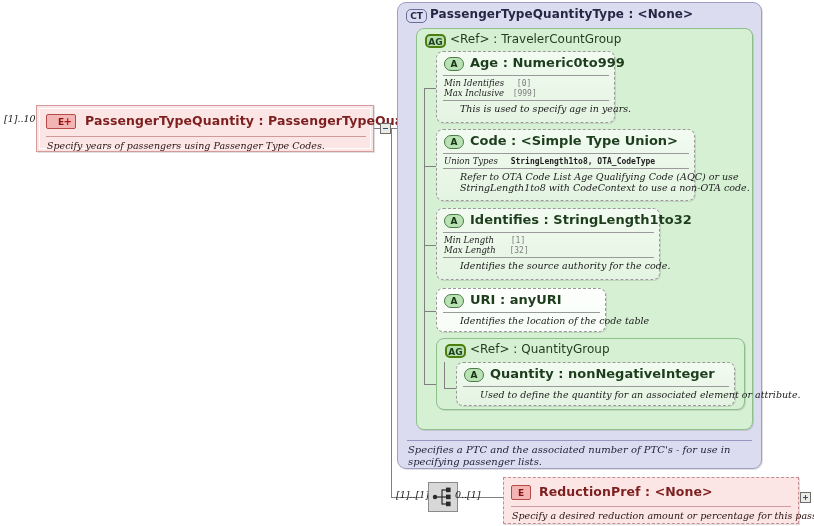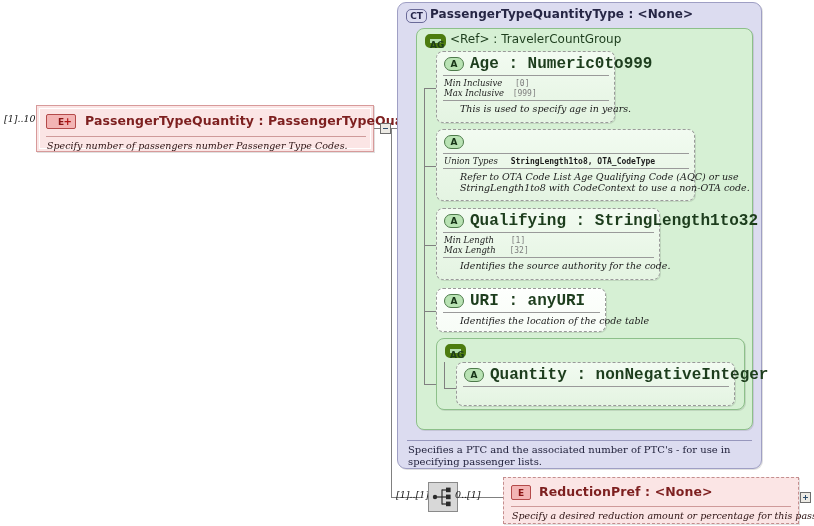--- a/index.html
+++ b/index.html
@@ -74,41 +74,41 @@
     border-radius:4px;
   }
   .badge-ct{
     left:8px;top:6px;width:21px;height:14px;line-height:13px;
     background:#dcdcf0;border:1px solid #6a6a98;color:#26264a;
     border-radius:5px;
   }
   .ct-annot{
     position:absolute;
     font-family:"DejaVu Serif","Liberation Serif",serif;
-    font-size:10px;color:#22223c;
+    font-style:italic;font-size:10px;color:#22223c;
     line-height:12px;
   }
   .ct-sep{position:absolute;height:0;border-top:1px solid #9797bd;}
 
   
   .ag-box{
     position:absolute;
     background:#d6f0d4;
     border:1px solid #8dc08a;
     border-radius:8px;
     box-sizing:border-box;
     box-shadow:1px 1px 0 rgba(0,0,0,.10);
   }
   .ag-title{
     position:absolute;left:33px;top:3px;
     font-size:12px;color:#1d3d1d;white-space:nowrap;
   }
   .badge-ag{
     left:8px;top:5px;width:21px;height:14px;line-height:13px;
-    background:#b5e0b0;border:5px solid #4d7c0f;color:#1d3d1d;
+    background:#b5e0b0;border:2px solid #4d7c0f;color:#1d3d1d;
     border-radius:5px;
   }
 
   
   .attr-box{
     position:absolute;
     background:linear-gradient(180deg,#f2fbf1 0%, #eaf7e8 55%, #e4f4e2 100%);
     border:1px dashed #9a9a9a;
     border-radius:7px;
     box-sizing:border-box;
@@ -118,23 +118,22 @@
     background:linear-gradient(180deg,#fdfffd 0%, #f7fcf6 100%);
   }
   .badge-a{
     left:7px;top:5px;width:20px;height:14px;line-height:13px;
     background:#b9e3b4;border:1px solid #4d7a4a;color:#173417;
     border-radius:7px;
     font-weight:bold;
   }
   .attr-title{
     position:absolute;left:33px;top:3px;
-    font-size:16px;font-weight:bold;color:#1d3d1d;
+    font-size:13px;font-weight:bold;color:#1d3d1d;
     white-space:nowrap;
-    font-family:Liberation Mono, monospace;
   }
   .facet-row{
     position:absolute;
     font-family:"DejaVu Serif","Liberation Serif",serif;
     font-size:8.5px;color:#1c1c1c;white-space:nowrap;
   }
   .facet-label{font-style:italic;}
   .facet-val{color:#7d7d7d;font-family:"DejaVu Sans Mono","Liberation Mono",monospace;font-size:8px;}
   .facet-val.mono-dark{color:#1c1c1c;font-weight:bold;}
   .attr-annot{
@@ -191,21 +190,21 @@
   <div class="card" style="left:4px;top:113px;">[1]..10</div>
 
   <div class="el-box" style="left:36px;top:105px;width:338px;height:47px;">
     <div class="inner-frame"></div>
     <div class="badge-e" style="left:9px;top:8px;width:30px;height:15px;line-height:14px;">
       <span>E</span>
       <span class="eplus">+</span>
     </div>
     <div class="el-title" style="left:48px;top:7px;">PassengerTypeQuantity : PassengerTypeQuantityType</div>
     <div class="el-sep" style="left:9px;top:30px;width:320px;"></div>
-    <div class="el-annot" style="left:10px;top:34px;">Specify number of passengers number Passenger Type Codes.</div>
+    <div class="el-annot" style="left:10px;top:34px;">Specify years of passengers using Passenger Type Codes.</div>
   </div>
 
   <div class="hline" style="left:374px;top:128px;width:6px;"></div>
   <div class="toggle" style="left:380px;top:123px;"></div>
   <div class="hline" style="left:391px;top:128px;width:6px;"></div>
 
   <div class="vline" style="left:391px;top:128px;height:369px;"></div>
   <div class="hline" style="left:391px;top:497px;width:29px;"></div>
 
   <div class="ct-box" style="left:397px;top:2px;width:365px;height:467px;">
@@ -225,46 +224,47 @@
   <div class="hline" style="left:424px;top:166px;width:12px;"></div>
   <div class="hline" style="left:424px;top:245px;width:12px;"></div>
   <div class="hline" style="left:424px;top:311px;width:12px;"></div>
   <div class="hline" style="left:424px;top:384px;width:12px;"></div>
 
   <div class="attr-box" style="left:436px;top:51px;width:179px;height:72px;">
     <div class="badge badge-a">A</div>
     <div class="attr-title">Age        : Numeric0to999</div>
     <div class="attr-sep" style="left:6px;top:23px;width:166px;"></div>
     <div class="facet-row" style="left:7px;top:26px;">
-      <span class="facet-label">Min Inclusive</span>
+      <span class="facet-label">Min Identifies</span>
       <span class="facet-val" style="margin-left:10px;">[0]</span>
     </div>
     <div class="facet-row" style="left:7px;top:36px;">
       <span class="facet-label">Max Inclusive</span>
       <span class="facet-val" style="margin-left:6px;">[999]</span>
     </div>
     <div class="attr-sep" style="left:6px;top:48px;width:166px;"></div>
     <div class="attr-annot" style="left:7px;top:51px;">This is used to specify age in years.</div>
   </div>
 
   <div class="attr-box" style="left:436px;top:129px;width:259px;height:72px;">
     <div class="badge badge-a">A</div>
+    <div class="attr-title">Code       : &lt;Simple Type Union&gt;</div>
     <div class="attr-sep" style="left:6px;top:23px;width:246px;"></div>
     <div class="facet-row" style="left:7px;top:26px;text-align:right;">
       <span class="facet-label">Union Types</span>
       <span class="facet-val mono-dark" style="margin-left:10px;">StringLength1to8, OTA_CodeType</span>
     </div>
     <div class="attr-sep" style="left:6px;top:38px;width:246px;"></div>
     <div class="attr-annot" style="left:7px;top:41px;">Refer to OTA Code List Age Qualifying Code (AQC) or use</div>
     <div class="attr-annot" style="left:7px;top:52px;">StringLength1to8 with CodeContext to use a non-OTA code.</div>
   </div>
 
   <div class="attr-box" style="left:436px;top:208px;width:224px;height:72px;">
     <div class="badge badge-a">A</div>
-    <div class="attr-title">Qualifying : StringLength1to32</div>
+    <div class="attr-title">Identifies : StringLength1to32</div>
     <div class="attr-sep" style="left:6px;top:23px;width:211px;"></div>
     <div class="facet-row" style="left:7px;top:26px;">
       <span class="facet-label">Min Length</span>
       <span class="facet-val" style="margin-left:14px;">[1]</span>
     </div>
     <div class="facet-row" style="left:7px;top:36px;">
       <span class="facet-label">Max Length</span>
       <span class="facet-val" style="margin-left:11px;">[32]</span>
     </div>
     <div class="attr-sep" style="left:6px;top:48px;width:211px;"></div>
@@ -273,29 +273,31 @@
 
   <div class="attr-box white" style="left:436px;top:288px;width:170px;height:44px;">
     <div class="badge badge-a">A</div>
     <div class="attr-title">URI        : anyURI</div>
     <div class="attr-sep" style="left:6px;top:23px;width:157px;"></div>
     <div class="attr-annot" style="left:7px;top:26px;">Identifies the location of the code table</div>
   </div>
 
   <div class="ag-box" style="left:436px;top:338px;width:309px;height:72px;">
     <div class="badge badge-ag">AG</div>
+    <div class="ag-title">&lt;Ref&gt;      : QuantityGroup</div>
   </div>
 
   <div class="vline" style="left:444px;top:362px;height:26px;"></div>
   <div class="hline" style="left:444px;top:388px;width:12px;"></div>
 
   <div class="attr-box" style="left:456px;top:362px;width:279px;height:44px;">
     <div class="badge badge-a">A</div>
     <div class="attr-title">Quantity : nonNegativeInteger</div>
     <div class="attr-sep" style="left:6px;top:23px;width:266px;"></div>
+    <div class="attr-annot" style="left:7px;top:26px;">Used to define the quantity for an associated element or attribute.</div>
   </div>
 
   <div class="card" style="left:396px;top:489px;">[1]..[1]</div>
 
   <div class="seq-icon" style="left:428px;top:482px;">
     <svg width="28" height="28" viewBox="0 0 28 28">
       <rect x="0" y="0" width="28" height="28" fill="none"></rect>
       <circle cx="6" cy="14" r="2.2" fill="#2a2a2a"></circle>
       <line x1="8" y1="14" x2="13" y2="14" stroke="#2a2a2a" stroke-width="1.2"></line>
       <line x1="13" y1="6.5" x2="13" y2="21.5" stroke="#2a2a2a" stroke-width="1.2"></line>

